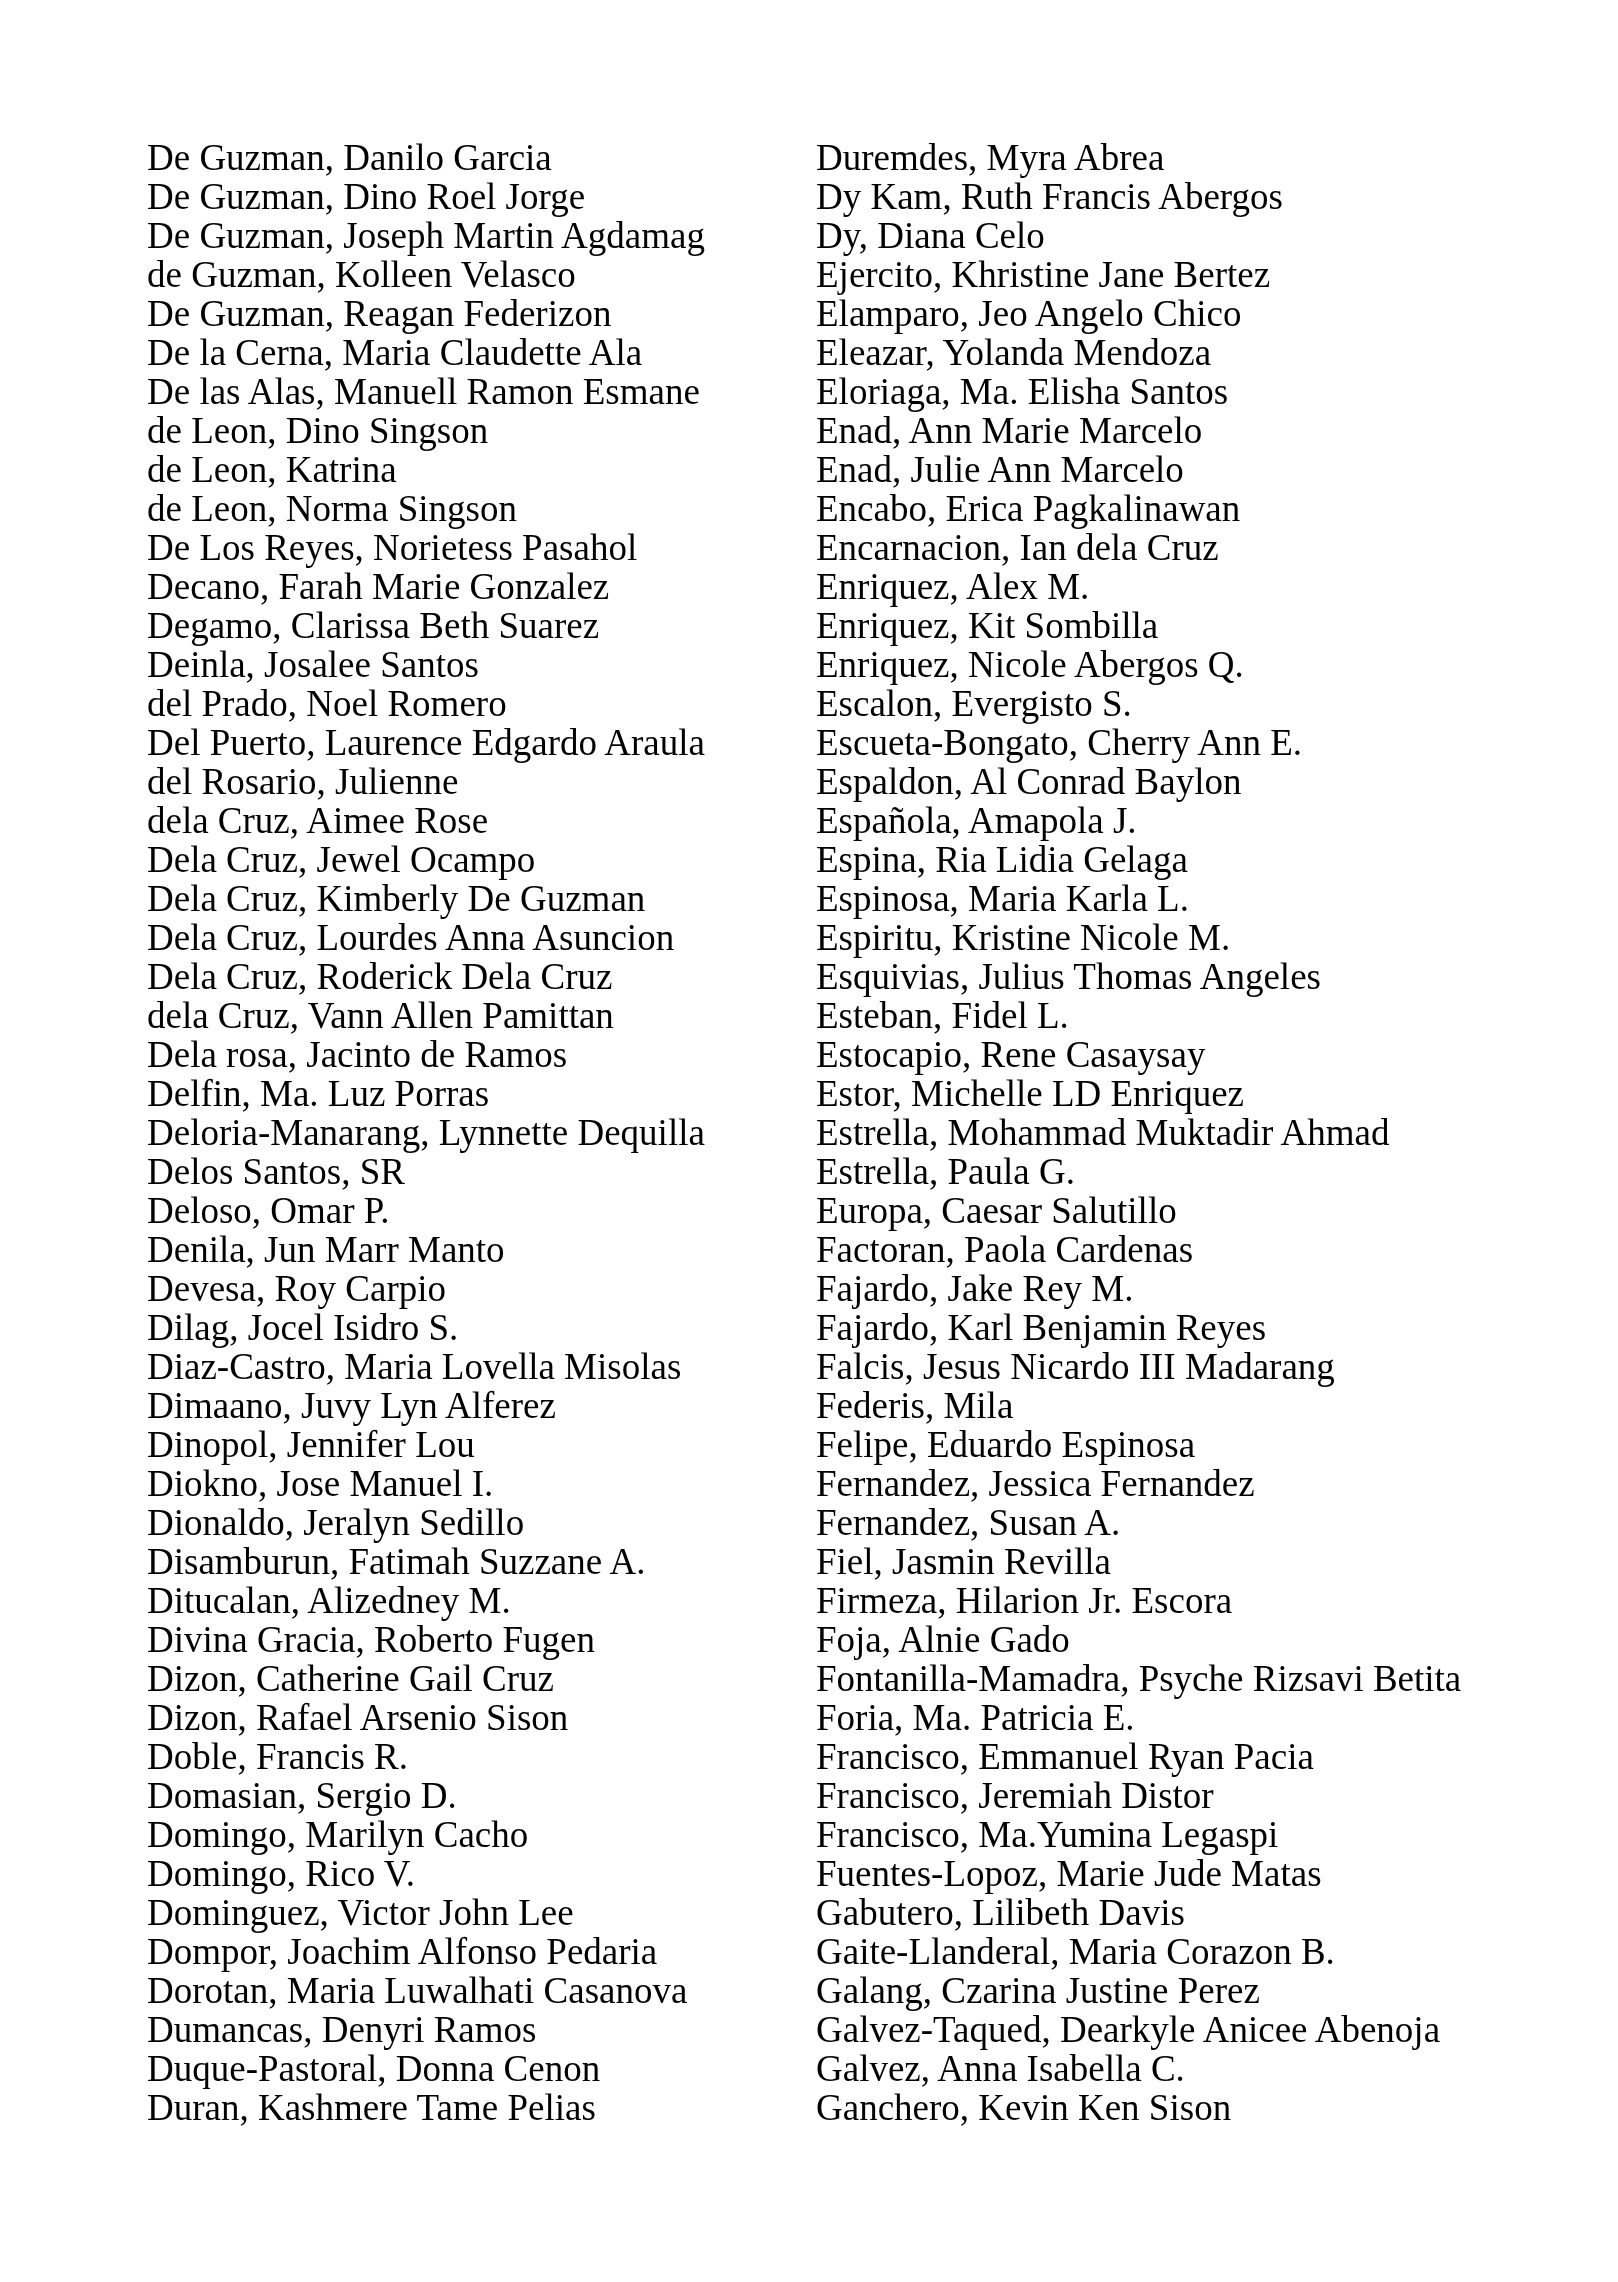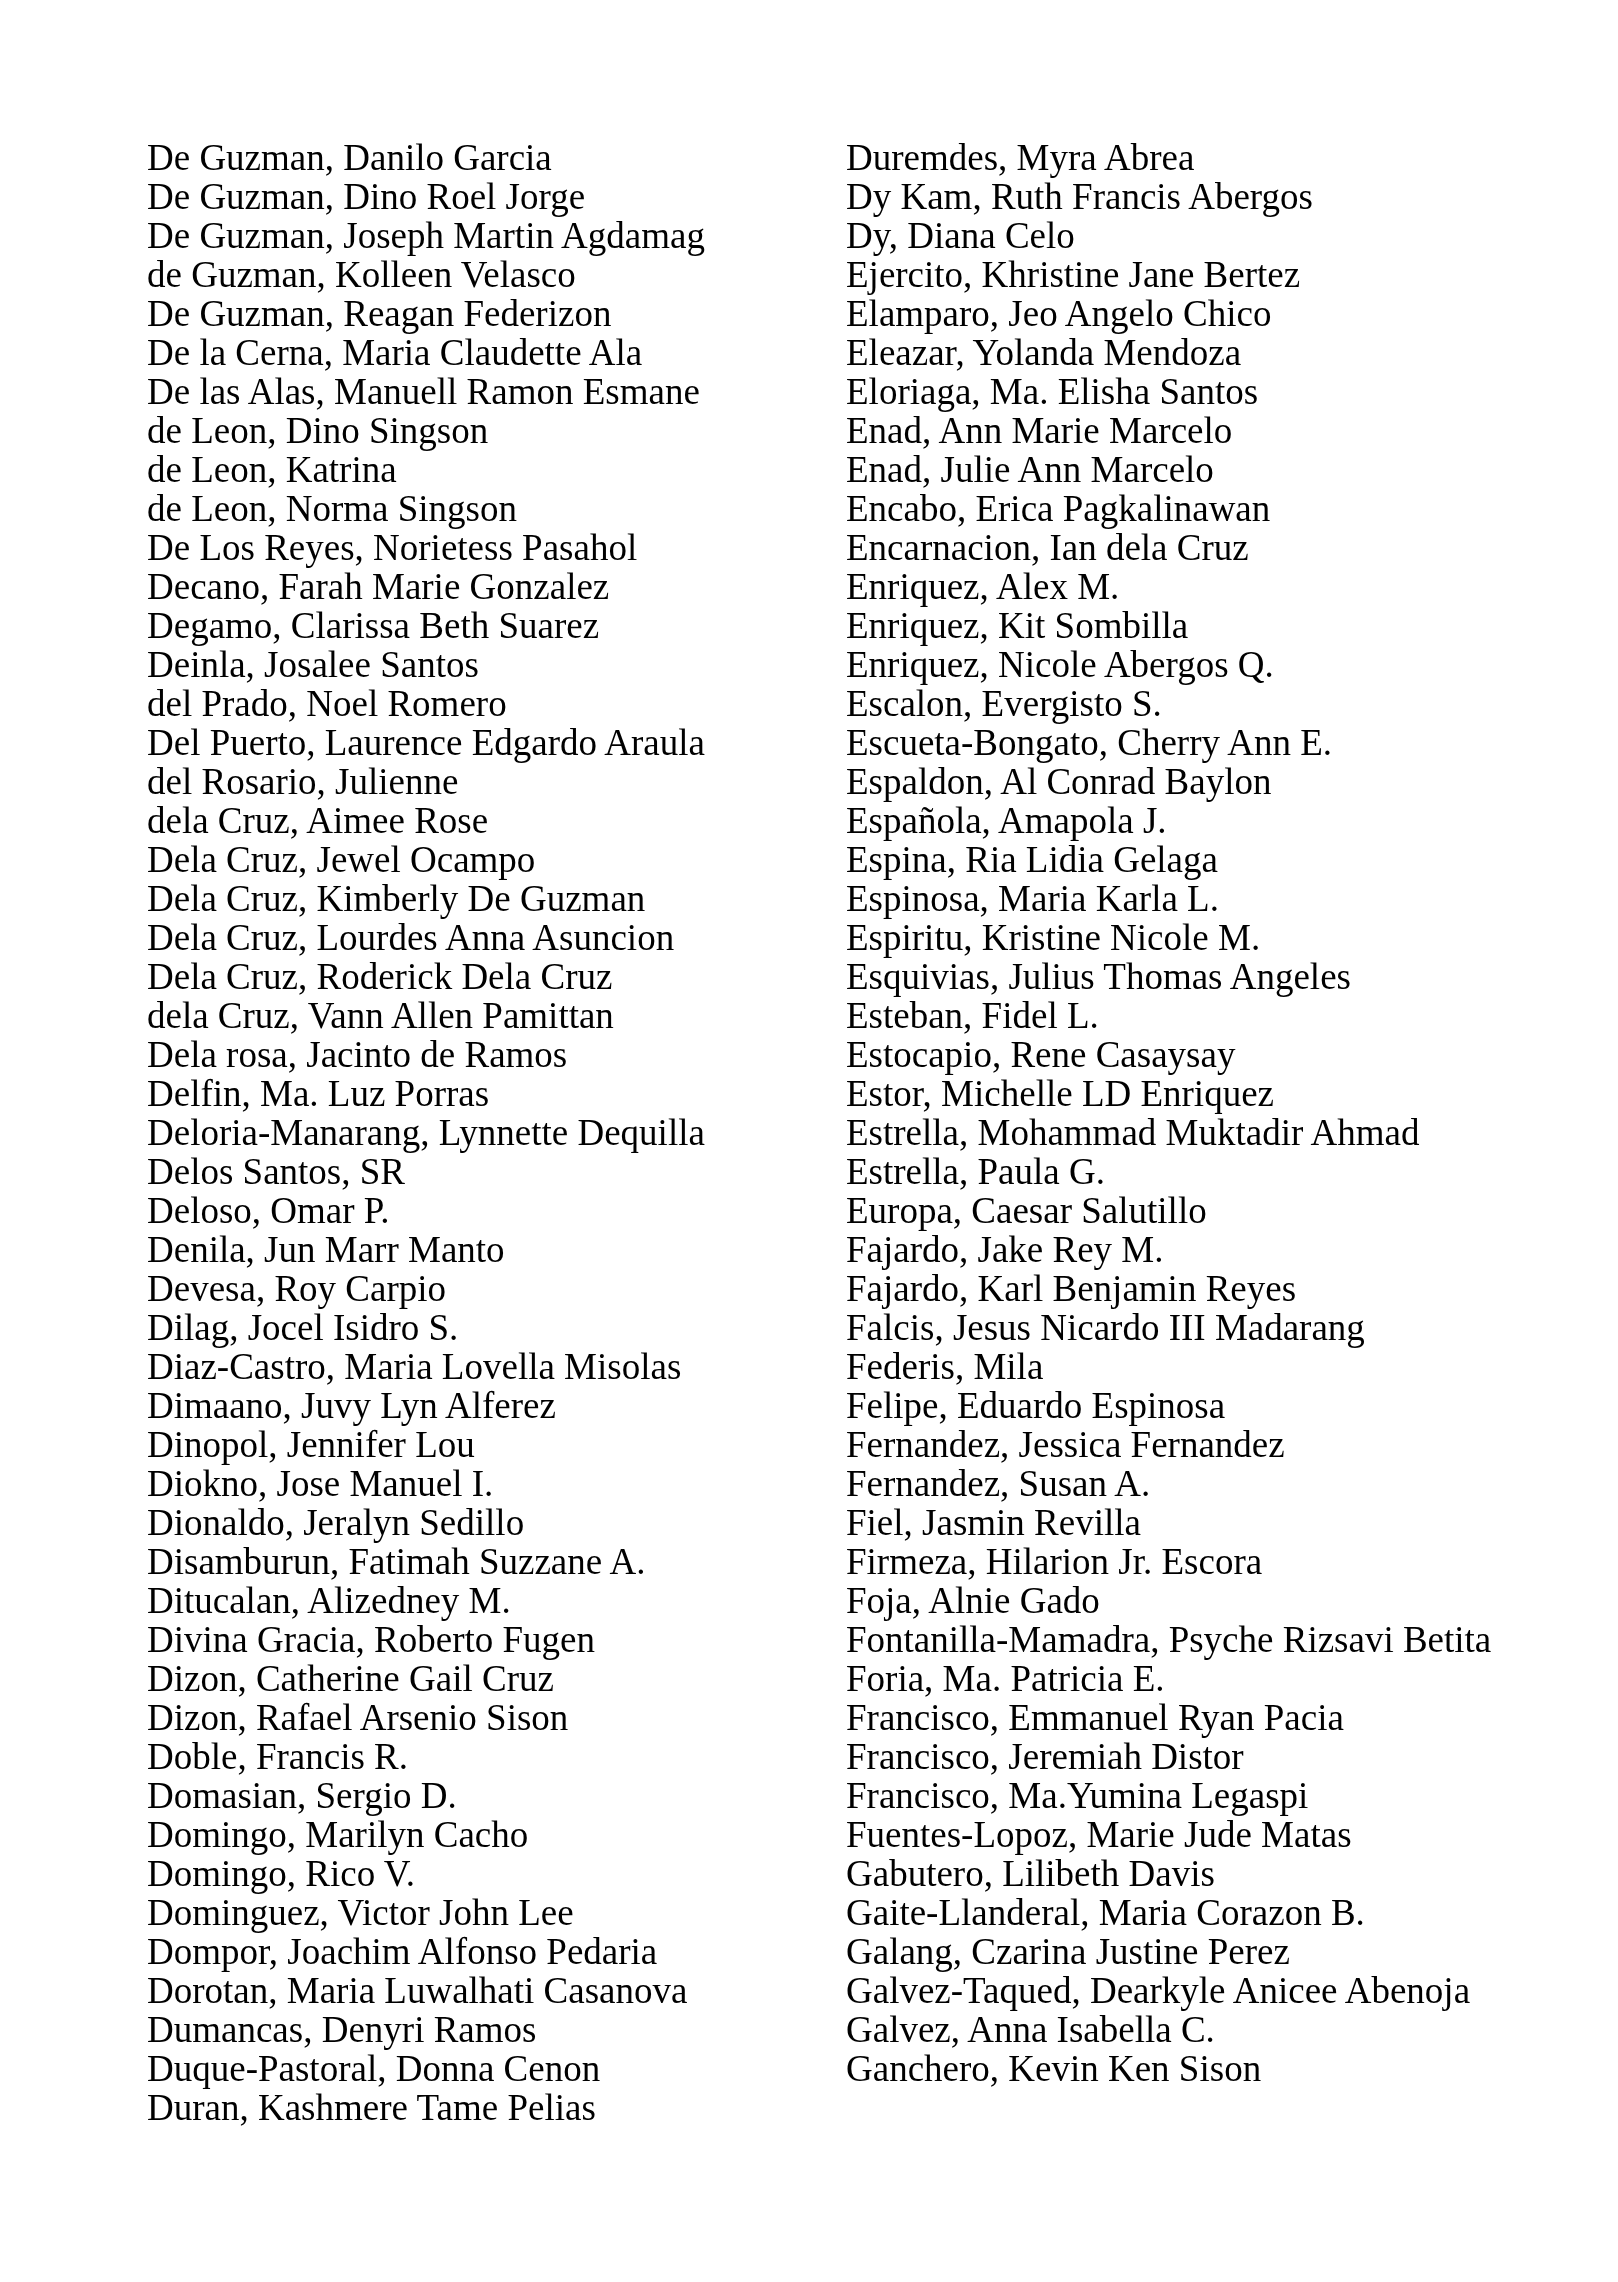--- a/index.html
+++ b/index.html
@@ -26,21 +26,21 @@
   .name-column {
     position: absolute;
     top: 138px;
     font-size: 37px;
     line-height: 39px;
     letter-spacing: 0px;
     white-space: nowrap;
     color: #000000;
   }
   .col-left  { left: 147px; }
-  .col-right { left: 846px; }
+  .col-right { left: 816px; }
   .list-item {
     height: 39px;
   }
 </style>
 </head>
 <body>
 
 <div class="page">
   <div class="name-column col-left">
       <div class="list-item">De Guzman, Danilo Garcia</div>
@@ -117,20 +117,21 @@
       <div class="list-item">Espina, Ria Lidia Gelaga</div>
       <div class="list-item">Espinosa, Maria Karla L.</div>
       <div class="list-item">Espiritu, Kristine Nicole M.</div>
       <div class="list-item">Esquivias, Julius Thomas Angeles</div>
       <div class="list-item">Esteban, Fidel L.</div>
       <div class="list-item">Estocapio, Rene Casaysay</div>
       <div class="list-item">Estor, Michelle LD Enriquez</div>
       <div class="list-item">Estrella, Mohammad Muktadir Ahmad</div>
       <div class="list-item">Estrella, Paula G.</div>
       <div class="list-item">Europa, Caesar Salutillo</div>
+      <div class="list-item">Factoran, Paola Cardenas</div>
       <div class="list-item">Fajardo, Jake Rey M.</div>
       <div class="list-item">Fajardo, Karl Benjamin Reyes</div>
       <div class="list-item">Falcis, Jesus Nicardo III Madarang</div>
       <div class="list-item">Federis, Mila</div>
       <div class="list-item">Felipe, Eduardo Espinosa</div>
       <div class="list-item">Fernandez, Jessica Fernandez</div>
       <div class="list-item">Fernandez, Susan A.</div>
       <div class="list-item">Fiel, Jasmin Revilla</div>
       <div class="list-item">Firmeza, Hilarion Jr. Escora</div>
       <div class="list-item">Foja, Alnie Gado</div>

